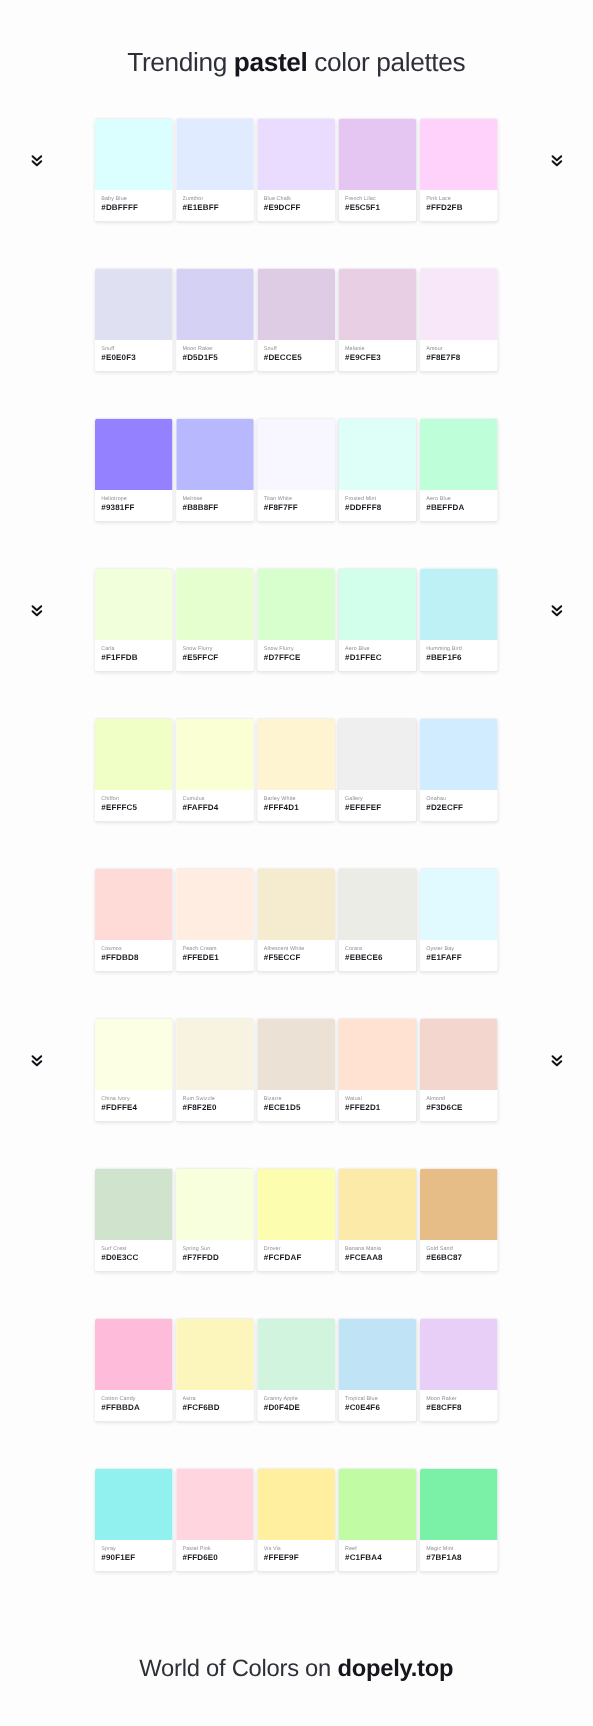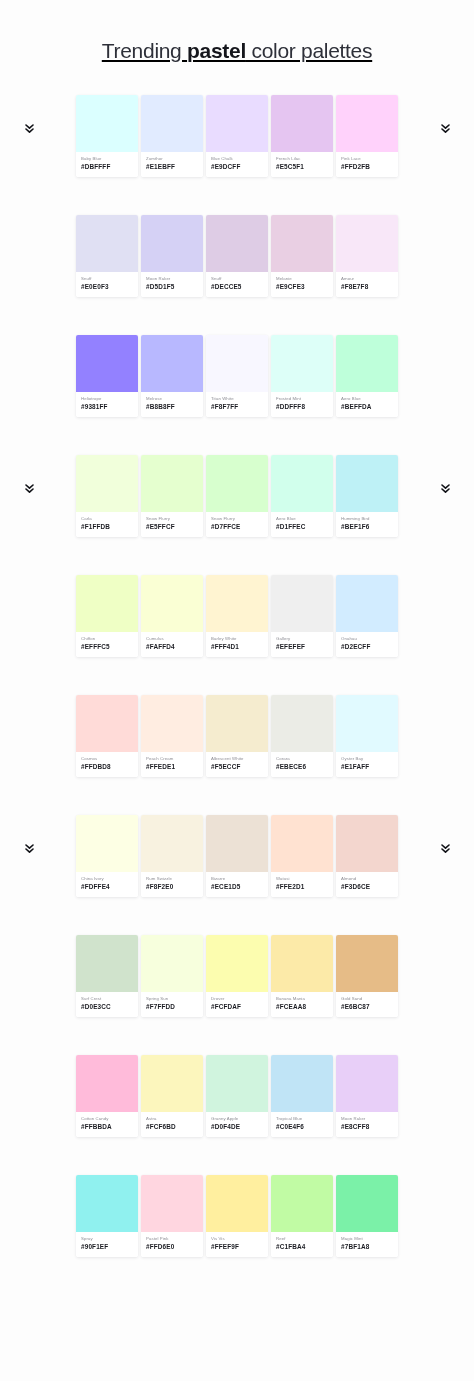--- a/index.html
+++ b/index.html
@@ -23,21 +23,20 @@
   
   .header {
     position: absolute;
     top: 0;
     left: 0;
     width: 474px;
     height: 102px;
     display: flex;
     align-items: center;
     justify-content: center;
-    text-decoration: underline;
   }
   .header-title {
     font-size: 21px;
     font-weight: 300;
     color: #2e3039;
     letter-spacing: -0.3px;
     white-space: nowrap;
   }
   .header-title .em {
     font-weight: 700;
@@ -590,14 +589,17 @@
             <div class="swatch-color" style="background: rgb(123, 241, 168);"></div>
             <div class="swatch-meta">
               <div class="swatch-name">Magic Mint</div>
               <div class="swatch-hex">#7BF1A8</div>
             </div>
           </div>
         </div>
       </div>
     </div>
 
+  <div class="footer">
+    <div class="footer-text"><span>World of Colors on </span><span class="em">dopely.top</span></div>
+  </div>
 
 </div>
 
 </body></html>

